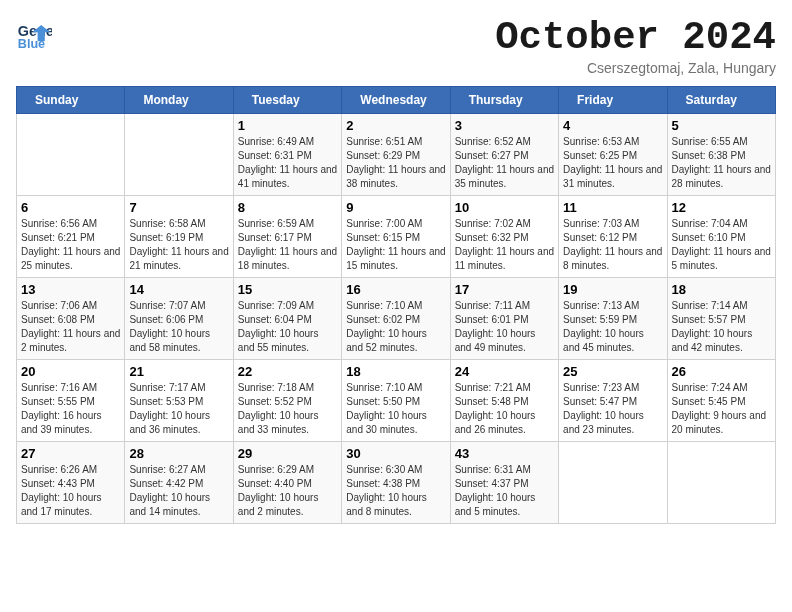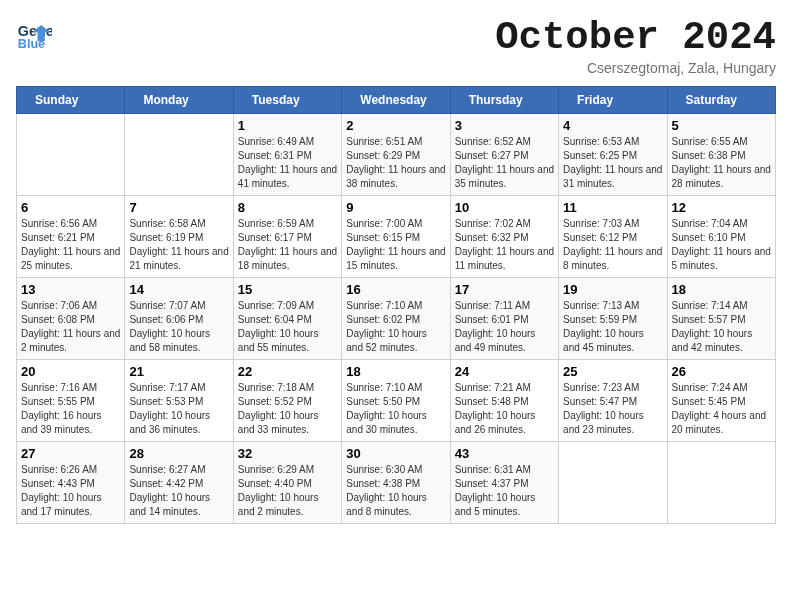--- a/index.html
+++ b/index.html
@@ -315,21 +315,21 @@
           <span>Sunrise: 7:23 AM</span><br>
           <span>Sunset: 5:47 PM</span><br>
           <span>Daylight: 10 hours and 23 minutes.</span>
         </div>
       </td>
         <td>
         <span class="day-number">26</span>
         <div class="day-info">
           <span>Sunrise: 7:24 AM</span><br>
           <span>Sunset: 5:45 PM</span><br>
-          <span>Daylight: 4 hours and 20 minutes.</span>
+          <span>Daylight: 9 hours and 20 minutes.</span>
         </div>
       </td>
       </tr>
       <tr>
         <td>
         <span class="day-number">27</span>
         <div class="day-info">
           <span>Sunrise: 6:26 AM</span><br>
           <span>Sunset: 4:43 PM</span><br>
           <span>Daylight: 10 hours and 17 minutes.</span>
@@ -337,21 +337,21 @@
       </td>
         <td>
         <span class="day-number">28</span>
         <div class="day-info">
           <span>Sunrise: 6:27 AM</span><br>
           <span>Sunset: 4:42 PM</span><br>
           <span>Daylight: 10 hours and 14 minutes.</span>
         </div>
       </td>
         <td>
-        <span class="day-number">32</span>
+        <span class="day-number">29</span>
         <div class="day-info">
           <span>Sunrise: 6:29 AM</span><br>
           <span>Sunset: 4:40 PM</span><br>
           <span>Daylight: 10 hours and 2 minutes.</span>
         </div>
       </td>
         <td>
         <span class="day-number">30</span>
         <div class="day-info">
           <span>Sunrise: 6:30 AM</span><br>

